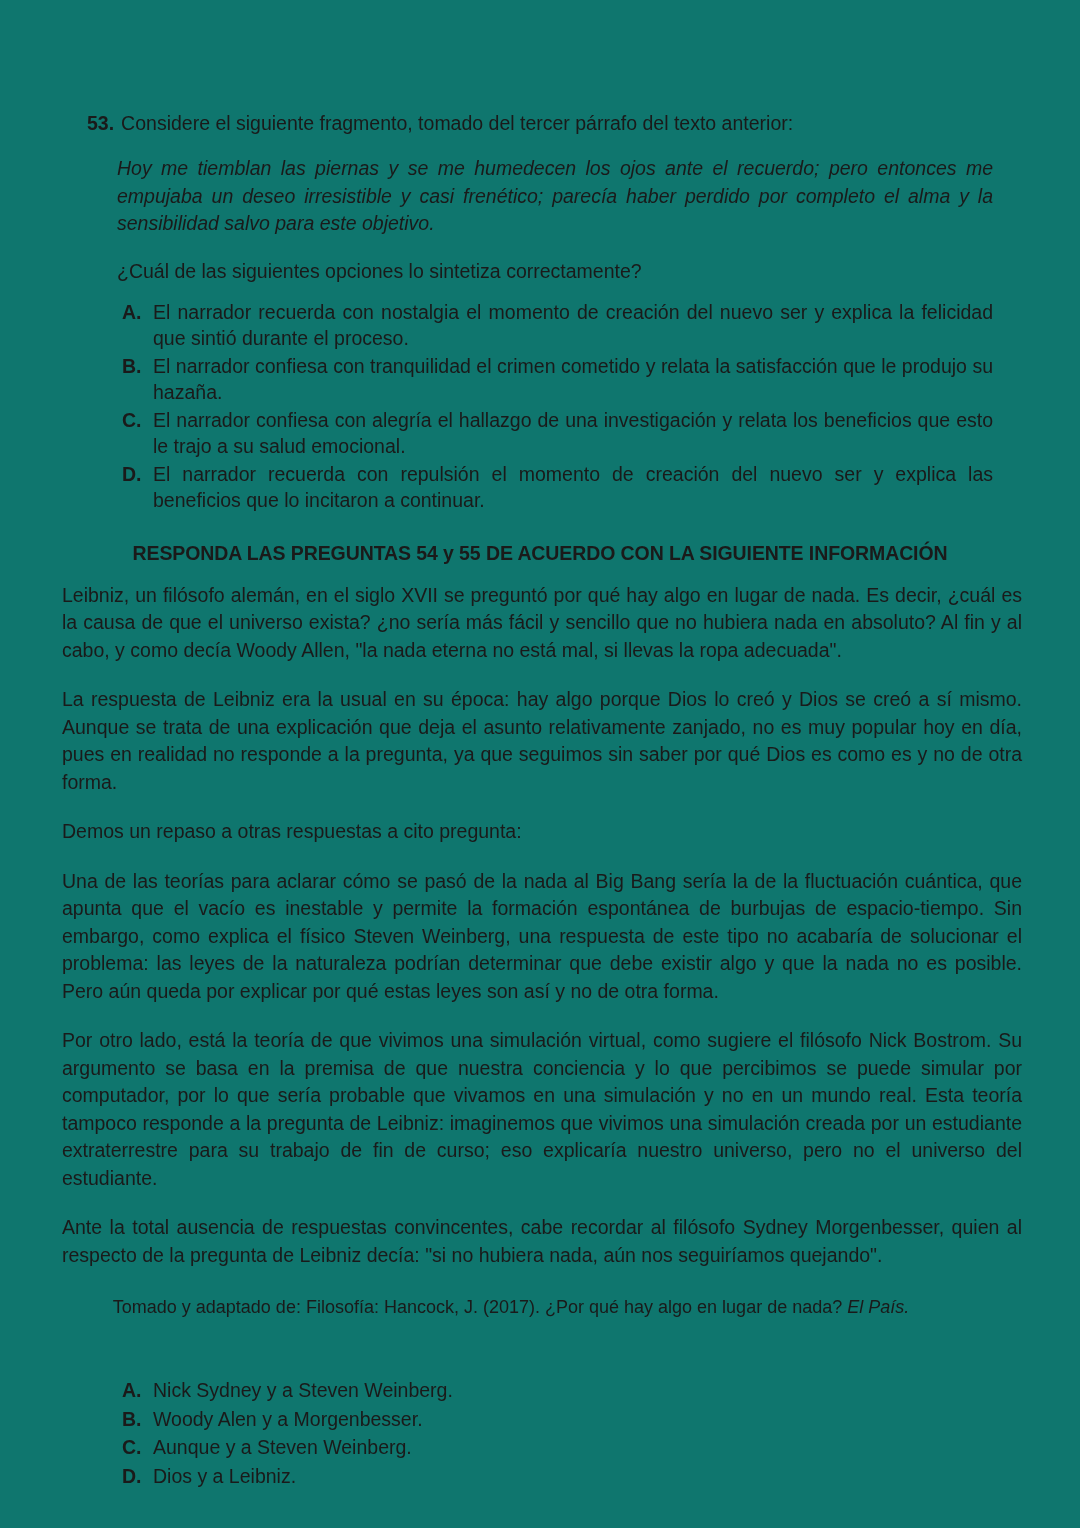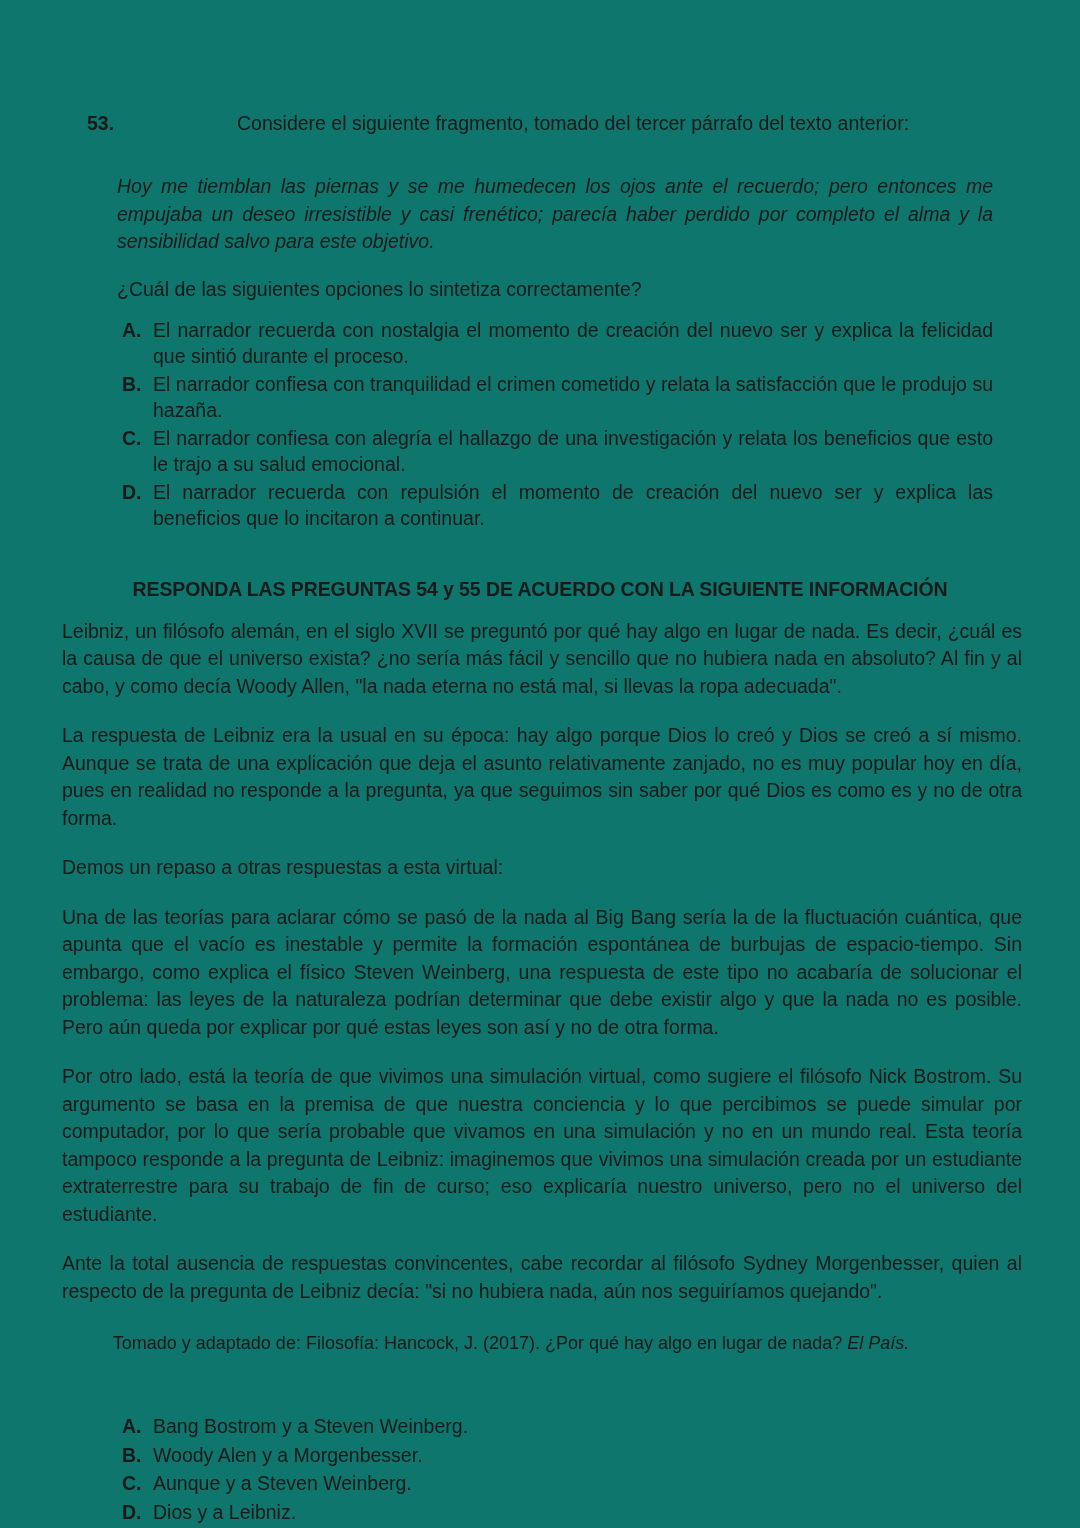--- a/index.html
+++ b/index.html
@@ -39,25 +39,24 @@
     line-height: 27px;
   }
   .q-num {
     font-weight: bold;
     flex: 0 0 auto;
     margin-right: 7px;
     white-space: nowrap;
   }
   .q-text {
     flex: 1 1 auto;
-    text-align: center;
   }
 
   .quote {
-    margin: 36px 0 0 30px;
+    margin: 18px 0 0 30px;
     margin-right: 0;
     font-style: italic;
     font-size: 19.5px;
     line-height: 27.5px;
     text-align: justify;
     padding-right: 32px;
   }
 
   .prompt {
     margin: 20px 0 0 30px;
@@ -89,21 +88,21 @@
   }
   .options.loose .option {
     margin-bottom: 2px;
   }
   .options.simple .option-text {
     text-align: left;
   }
 
   
   .section-heading {
-    margin-top: 46px;
+    margin-top: 28px;
     text-align: center;
     font-weight: bold;
     font-size: 19.5px;
     letter-spacing: -0.1px;
     padding: 0 58px;
   }
 
   
   .passage {
     margin-top: 17px;
@@ -183,38 +182,38 @@
       </div>
 
     </div>
   </div>
 
   <div class="section-heading">RESPONDA LAS PREGUNTAS 54 y 55 DE ACUERDO CON LA SIGUIENTE INFORMACIÓN</div>
 
   <div class="passage">
     <p>Leibniz, un filósofo alemán, en el siglo XVII se preguntó por qué hay algo en lugar de nada. Es decir, ¿cuál es la causa de que el universo exista? ¿no sería más fácil y sencillo que no hubiera nada en absoluto? Al fin y al cabo, y como decía Woody Allen, "la nada eterna no está mal, si llevas la ropa adecuada".</p>
     <p>La respuesta de Leibniz era la usual en su época: hay algo porque Dios lo creó y Dios se creó a sí mismo. Aunque se trata de una explicación que deja el asunto relativamente zanjado, no es muy popular hoy en día, pues en realidad no responde a la pregunta, ya que seguimos sin saber por qué Dios es como es y no de otra forma.</p>
-    <p>Demos un repaso a otras respuestas a esta virtual:</p>
+    <p>Demos un repaso a otras respuestas a cito pregunta:</p>
     <p>Una de las teorías para aclarar cómo se pasó de la nada al Big Bang sería la de la fluctuación cuántica, que apunta que el vacío es inestable y permite la formación espontánea de burbujas de espacio-tiempo. Sin embargo, como explica el físico Steven Weinberg, una respuesta de este tipo no acabaría de solucionar el problema: las leyes de la naturaleza podrían determinar que debe existir algo y que la nada no es posible. Pero aún queda por explicar por qué estas leyes son así y no de otra forma.</p>
     <p>Por otro lado, está la teoría de que vivimos una simulación virtual, como sugiere el filósofo Nick Bostrom. Su argumento se basa en la premisa de que nuestra conciencia y lo que percibimos se puede simular por computador, por lo que sería probable que vivamos en una simulación y no en un mundo real. Esta teoría tampoco responde a la pregunta de Leibniz: imaginemos que vivimos una simulación creada por un estudiante extraterrestre para su trabajo de fin de curso; eso explicaría nuestro universo, pero no el universo del estudiante.</p>
     <p>Ante la total ausencia de respuestas convincentes, cabe recordar al filósofo Sydney Morgenbesser, quien al respecto de la pregunta de Leibniz decía: "si no hubiera nada, aún nos seguiríamos quejando".</p>
   </div>
 
   <div class="attribution">
     <span>Tomado y adaptado de: Filosofía: Hancock, J. (2017). ¿Por qué hay algo en lugar de nada? </span><span class="src-italic">El País.</span>
   </div>
 
   <div class="q-block q54-wrap">
 
 
     <div class="options simple loose">
 
       <div class="option">
         <span class="option-letter">A.</span>
-        <span class="option-text">Bang Bostrom y a Steven Weinberg.</span>
+        <span class="option-text">Nick Sydney y a Steven Weinberg.</span>
       </div>
 
       <div class="option">
         <span class="option-letter">B.</span>
         <span class="option-text">Woody Alen y a Morgenbesser.</span>
       </div>
 
       <div class="option">
         <span class="option-letter">C.</span>
         <span class="option-text">Aunque y a Steven Weinberg.</span>

